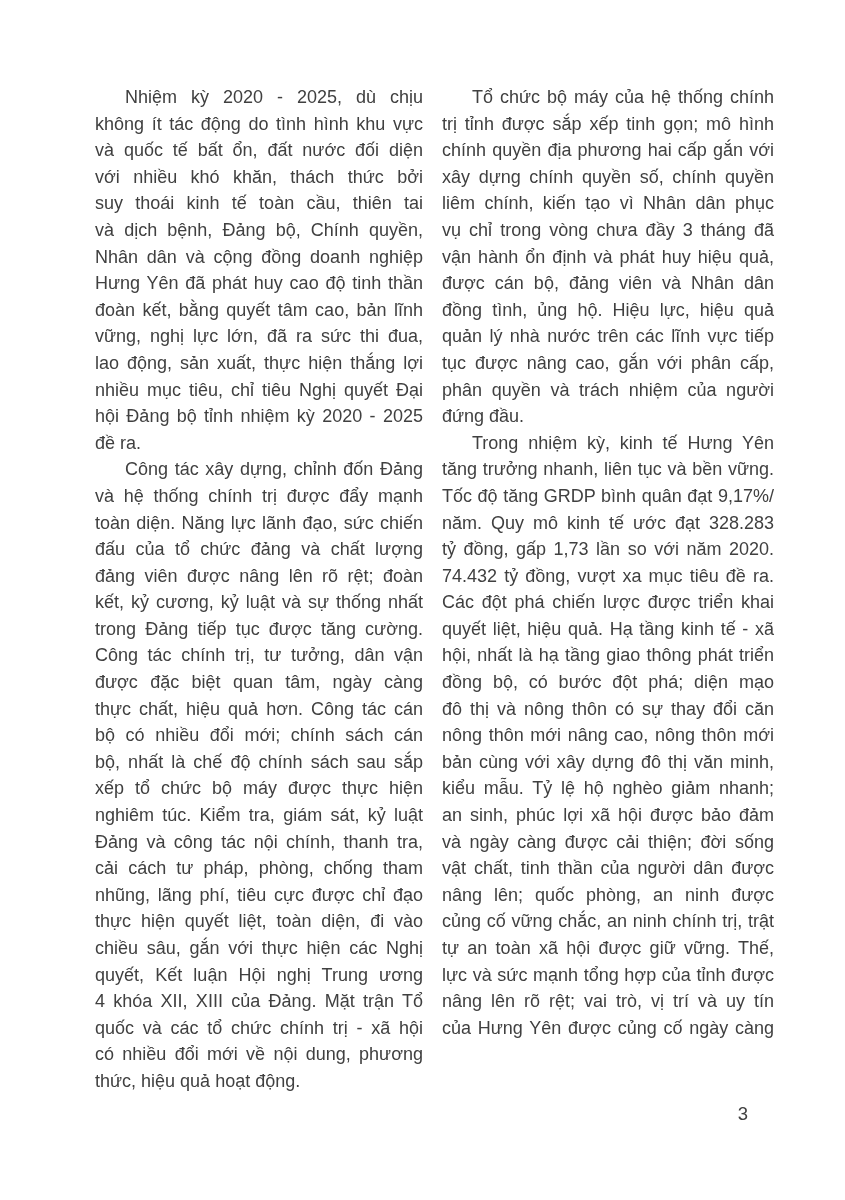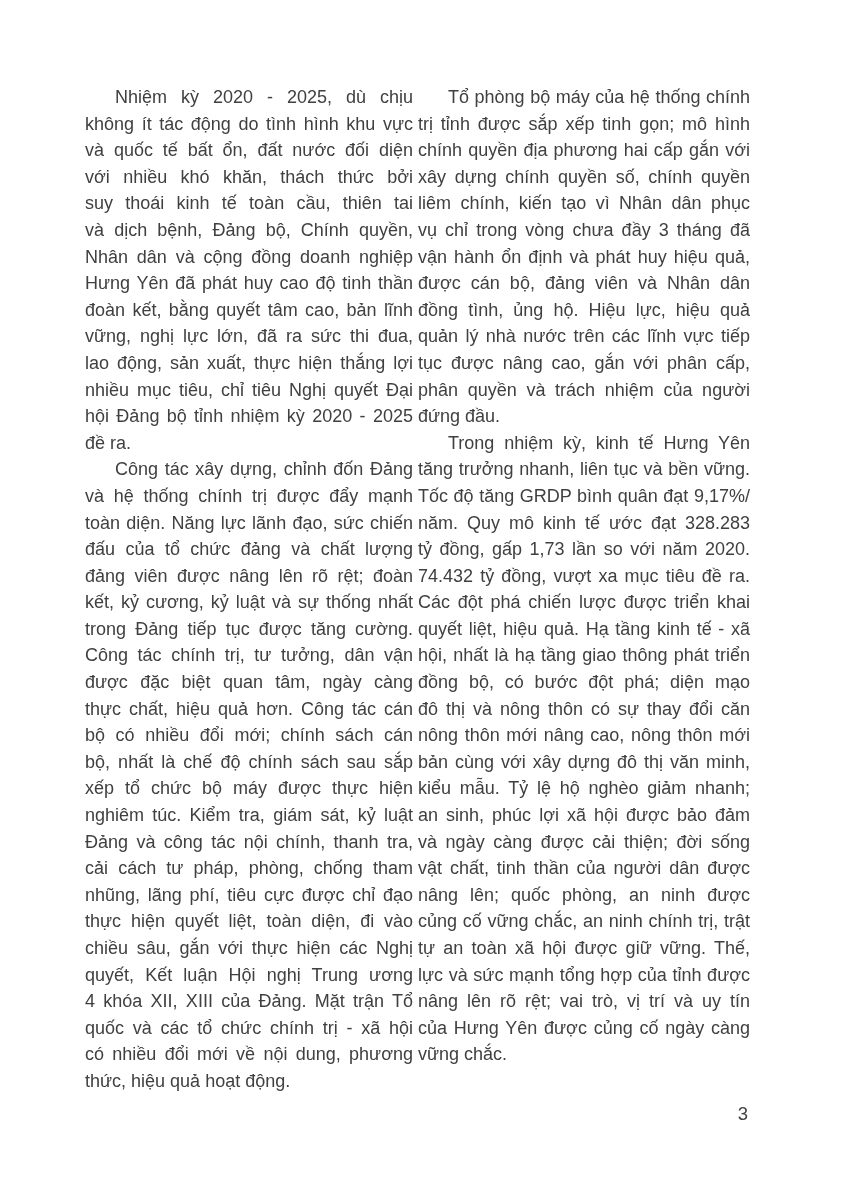--- a/index.html
+++ b/index.html
@@ -12,24 +12,24 @@
   .page {
     position: relative;
     width: 845px;
     height: 1200px;
     background: #ffffff;
     color: #404040;
     overflow: hidden;
   }
   .columns {
     position: absolute;
-    left: 85px;
+    left: 95px;
     top: 84px;
     display: flex;
-    column-gap: 5px;
+    column-gap: 19px;
   }
   .col { width: 328px; }
   .col.right { width: 332px; }
   .line {
     font-size: 18px;
     line-height: 26.6px;
     height: 26.6px;
     text-align: justify;
     text-align-last: justify;
     -moz-text-align-last: justify;
@@ -88,21 +88,21 @@
         <div class="line">nhũng, lãng phí, tiêu cực được chỉ đạo</div>
         <div class="line">thực hiện quyết liệt, toàn diện, đi vào</div>
         <div class="line">chiều sâu, gắn với thực hiện các Nghị</div>
         <div class="line">quyết, Kết luận Hội nghị Trung ương</div>
         <div class="line">4 khóa XII, XIII của Đảng. Mặt trận Tổ</div>
         <div class="line">quốc và các tổ chức chính trị - xã hội</div>
         <div class="line">có nhiều đổi mới về nội dung, phương</div>
         <div class="line para-last">thức, hiệu quả hoạt động.</div>
       </div>
     <div class="col right">
-        <div class="line para-first">Tổ phòng bộ máy của hệ thống chính</div>
+        <div class="line para-first">Tổ chức bộ máy của hệ thống chính</div>
         <div class="line">trị tỉnh được sắp xếp tinh gọn; mô hình</div>
         <div class="line">chính quyền địa phương hai cấp gắn với</div>
         <div class="line">xây dựng chính quyền số, chính quyền</div>
         <div class="line">liêm chính, kiến tạo vì Nhân dân phục</div>
         <div class="line">vụ chỉ trong vòng chưa đầy 3 tháng đã</div>
         <div class="line">vận hành ổn định và phát huy hiệu quả,</div>
         <div class="line">được cán bộ, đảng viên và Nhân dân</div>
         <div class="line">đồng tình, ủng hộ. Hiệu lực, hiệu quả</div>
         <div class="line">quản lý nhà nước trên các lĩnh vực tiếp</div>
         <div class="line">tục được nâng cao, gắn với phân cấp,</div>
@@ -124,17 +124,16 @@
         <div class="line">kiểu mẫu. Tỷ lệ hộ nghèo giảm nhanh;</div>
         <div class="line">an sinh, phúc lợi xã hội được bảo đảm</div>
         <div class="line">và ngày càng được cải thiện; đời sống</div>
         <div class="line">vật chất, tinh thần của người dân được</div>
         <div class="line">nâng lên; quốc phòng, an ninh được</div>
         <div class="line">củng cố vững chắc, an ninh chính trị, trật</div>
         <div class="line">tự an toàn xã hội được giữ vững. Thế,</div>
         <div class="line">lực và sức mạnh tổng hợp của tỉnh được</div>
         <div class="line">nâng lên rõ rệt; vai trò, vị trí và uy tín</div>
         <div class="line">của Hưng Yên được củng cố ngày càng</div>
-        <div class="line para-last">vững chắc.</div>
       </div>
   </div>
   <div class="page-number">3</div>
 </div>
 
 </body></html>

